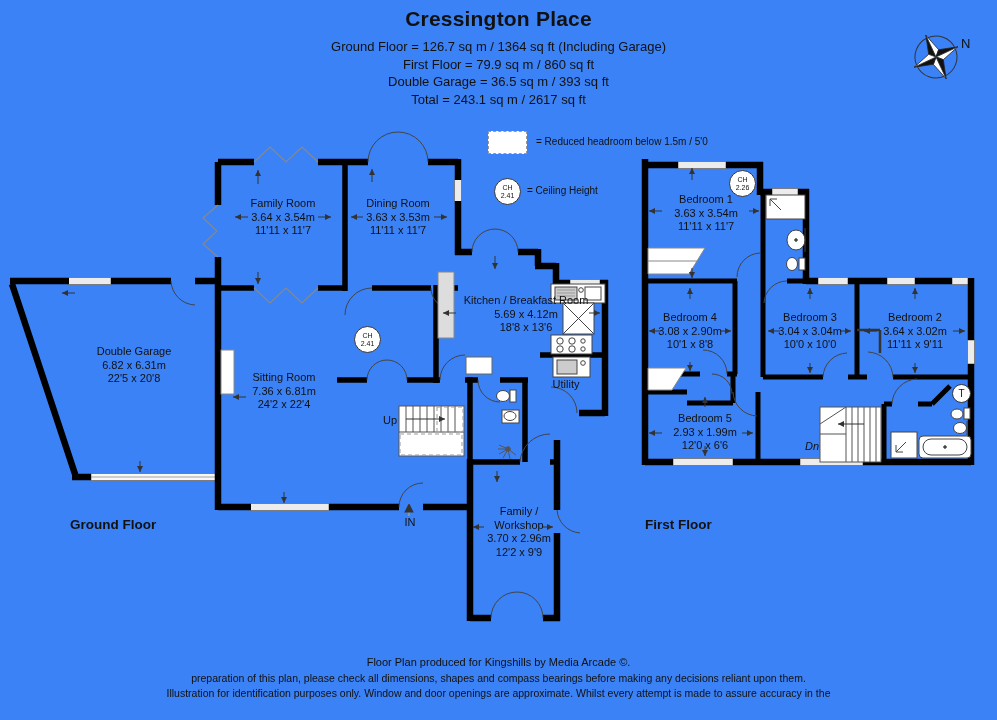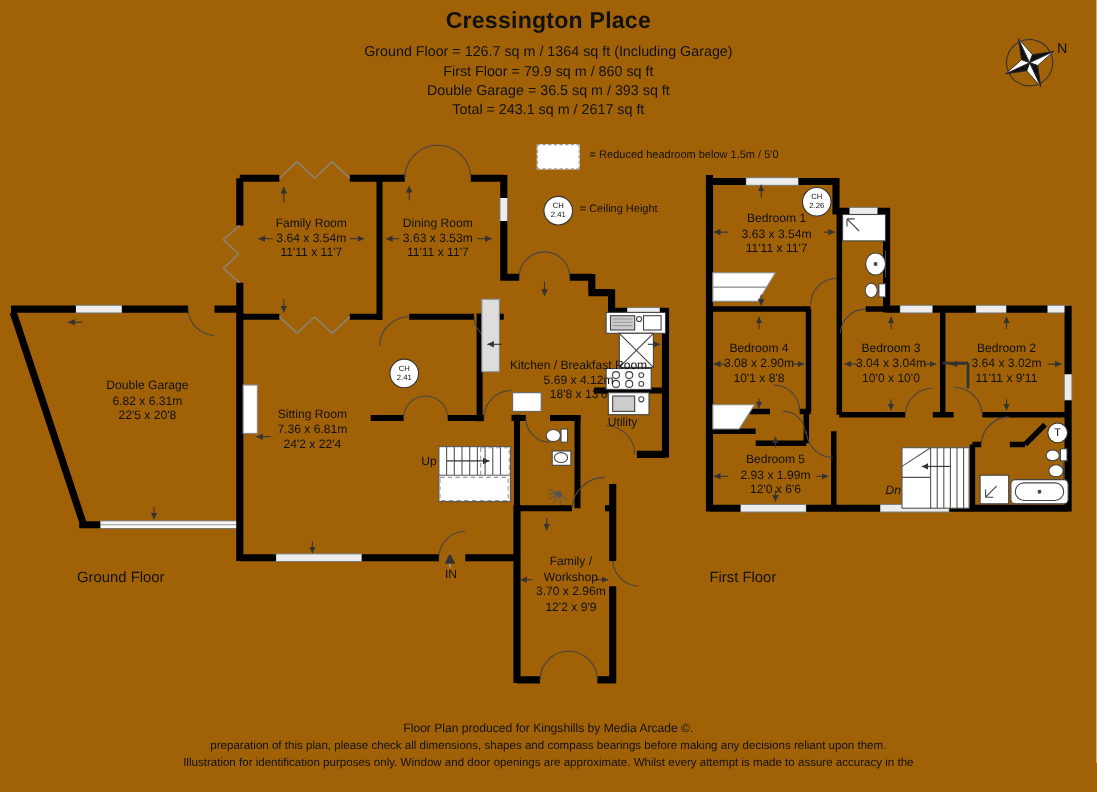--- a/index.html
+++ b/index.html
@@ -1,24 +1,24 @@
 <!DOCTYPE html>
 <html><head>
 <meta charset="utf-8">
 <style>
   html,body{margin:0;padding:0;background:#fff;}
-  #page{position:relative;width:997px;height:720px;background:#a16207;overflow:hidden;
+  #page{position:relative;width:997px;height:720px;background:#3b82f6;overflow:hidden;
         font-family:"Liberation Sans",sans-serif;color:#111;}
   svg{position:absolute;left:0;top:0;}
   .abs{position:absolute;}
   .ctr{transform:translateX(-50%);text-align:center;}
   #title{left:0;right:0;top:7px;text-align:center;font-size:21px;font-weight:bold;letter-spacing:.2px;}
   #arealines{left:0;right:0;top:38px;text-align:center;font-size:13px;line-height:17.5px;}
   .rlabel{font-size:11px;line-height:13.5px;white-space:nowrap;}
-  .floor-title{font-size:13.5px;font-weight:normal;white-space:nowrap;}
+  .floor-title{font-size:13.5px;font-weight:bold;white-space:nowrap;}
   .ch-circle{width:25px;height:25px;border:1px solid #333;border-radius:50%;background:#fff;
              display:flex;flex-direction:column;align-items:center;justify-content:center;
              font-size:7px;line-height:7.5px;}
   .t-circle{width:17px;height:17px;border:1px solid #333;border-radius:50%;background:#fff;
             display:flex;align-items:center;justify-content:center;font-size:10px;}
   #legend-box{left:488px;top:131px;width:37px;height:21px;border:1px dashed #999;background:#fff;}
   .legend-text{font-size:10px;white-space:nowrap;}
   #footer{left:0;right:0;top:655px;text-align:center;font-size:11px;line-height:15.5px;}
   #north-label{font-size:13px;}
   .small-note{font-size:10.5px;}
@@ -281,21 +281,21 @@
 <div class="abs rlabel ctr" style="left:283px;top:197px;">
   <div>Family Room</div>
   <div>3.64 x 3.54m</div>
   <div>11'11 x 11'7</div>
 </div>
 <div class="abs rlabel ctr" style="left:398px;top:197px;">
   <div>Dining Room</div>
   <div>3.63 x 3.53m</div>
   <div>11'11 x 11'7</div>
 </div>
-<div class="abs rlabel ctr" style="left:526px;top:294px;margin-top:32px;">
+<div class="abs rlabel ctr" style="left:526px;top:294px;">
   <div>Kitchen / Breakfast Room</div>
   <div>5.69 x 4.12m</div>
   <div>18'8 x 13'6</div>
 </div>
 <div class="abs rlabel ctr" style="left:134px;top:345px;">
   <div>Double Garage</div>
   <div>6.82 x 6.31m</div>
   <div>22'5 x 20'8</div>
 </div>
 <div class="abs rlabel ctr" style="left:284px;top:371px;">

